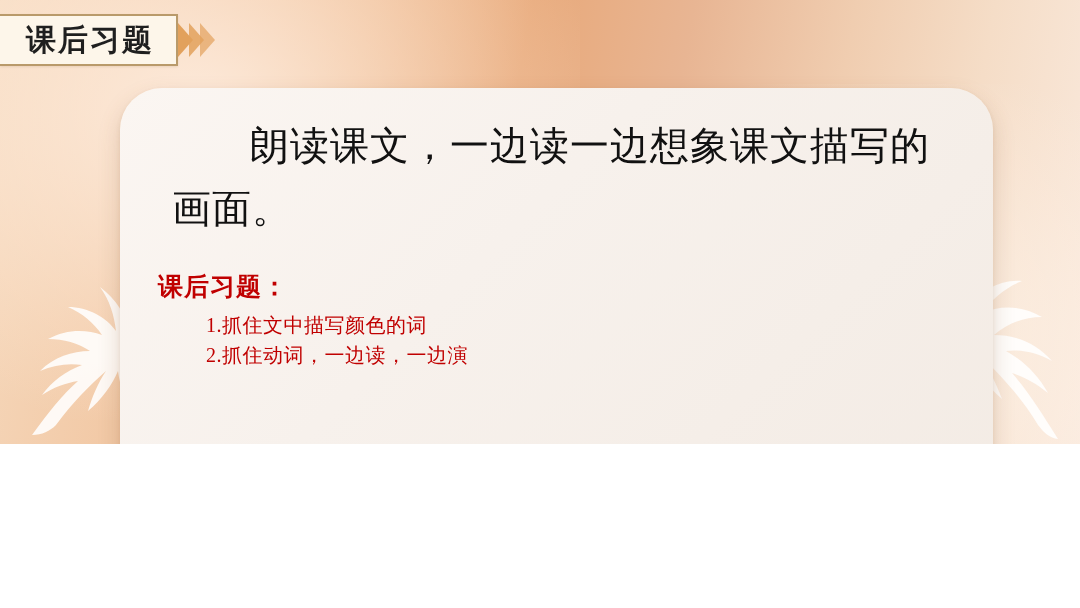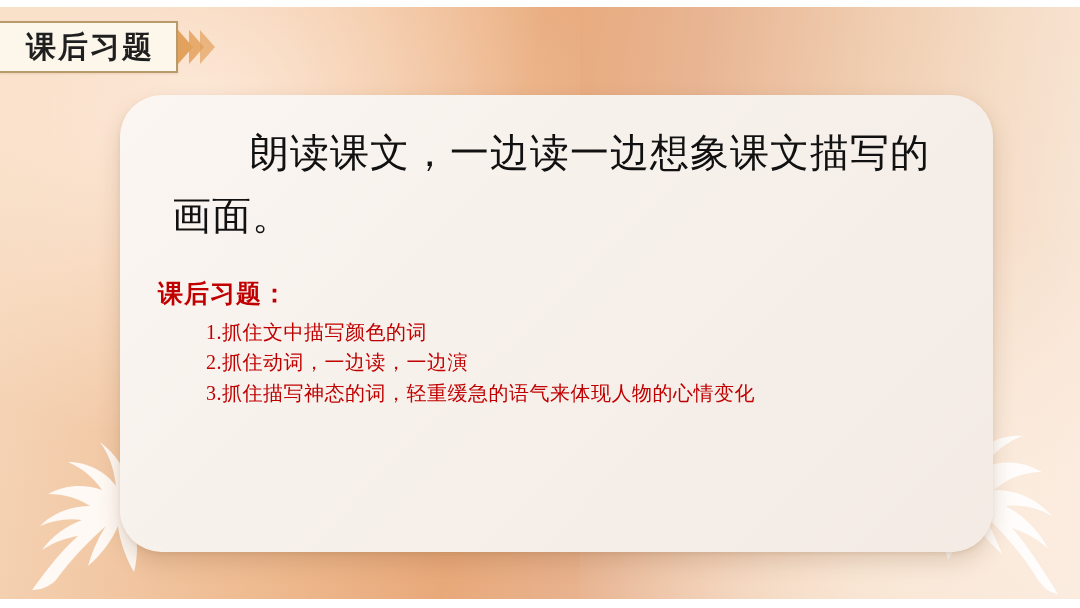--- a/index.html
+++ b/index.html
@@ -8,32 +8,31 @@
   }
   body {
     width: 1080px;
     height: 608px;
     overflow: hidden;
     font-family: "Liberation Sans", sans-serif;
   }
   .slide {
     position: relative;
     width: 1080px;
-    height: 592px;
+    height: 444px;
     background: linear-gradient(100deg,
         #f6d9bd 0%,
         #f2c9a6 16%,
         #eeb98e 32%,
         #e8a97a 46%,
         #e8b593 60%,
         #f0cdb0 74%,
         #f5ddc7 86%,
         #faeade 100%);
     overflow: hidden;
-    margin-top: 7px;
   }
   
   .slide::before {
     content: "";
     position: absolute;
     left: -180px;
     top: -200px;
     width: 760px;
     height: 620px;
     background: radial-gradient(ellipse at center, rgba(255,240,228,0.85) 0%, rgba(255,236,220,0.25) 55%, rgba(255,255,255,0) 75%);
@@ -214,19 +213,18 @@
   <div class="card">
     <div class="card-inner">
 
       <div class="question">朗读课文，一边读一边想象课文描写的画面。</div>
 
       <div class="method-label">课后习题：</div>
 
       <div class="method-list">
         <div class="method-item">1.抓住文中描写颜色的词</div>
         <div class="method-item">2.抓住动词，一边读，一边演</div>
-        <div class="method-item wrap">3.抓住描写神态的词，轻重缓急的语气来体现人物的心情变化</div>
       </div>
 
     </div>
   </div>
 
 </div>
 
 </body></html>

